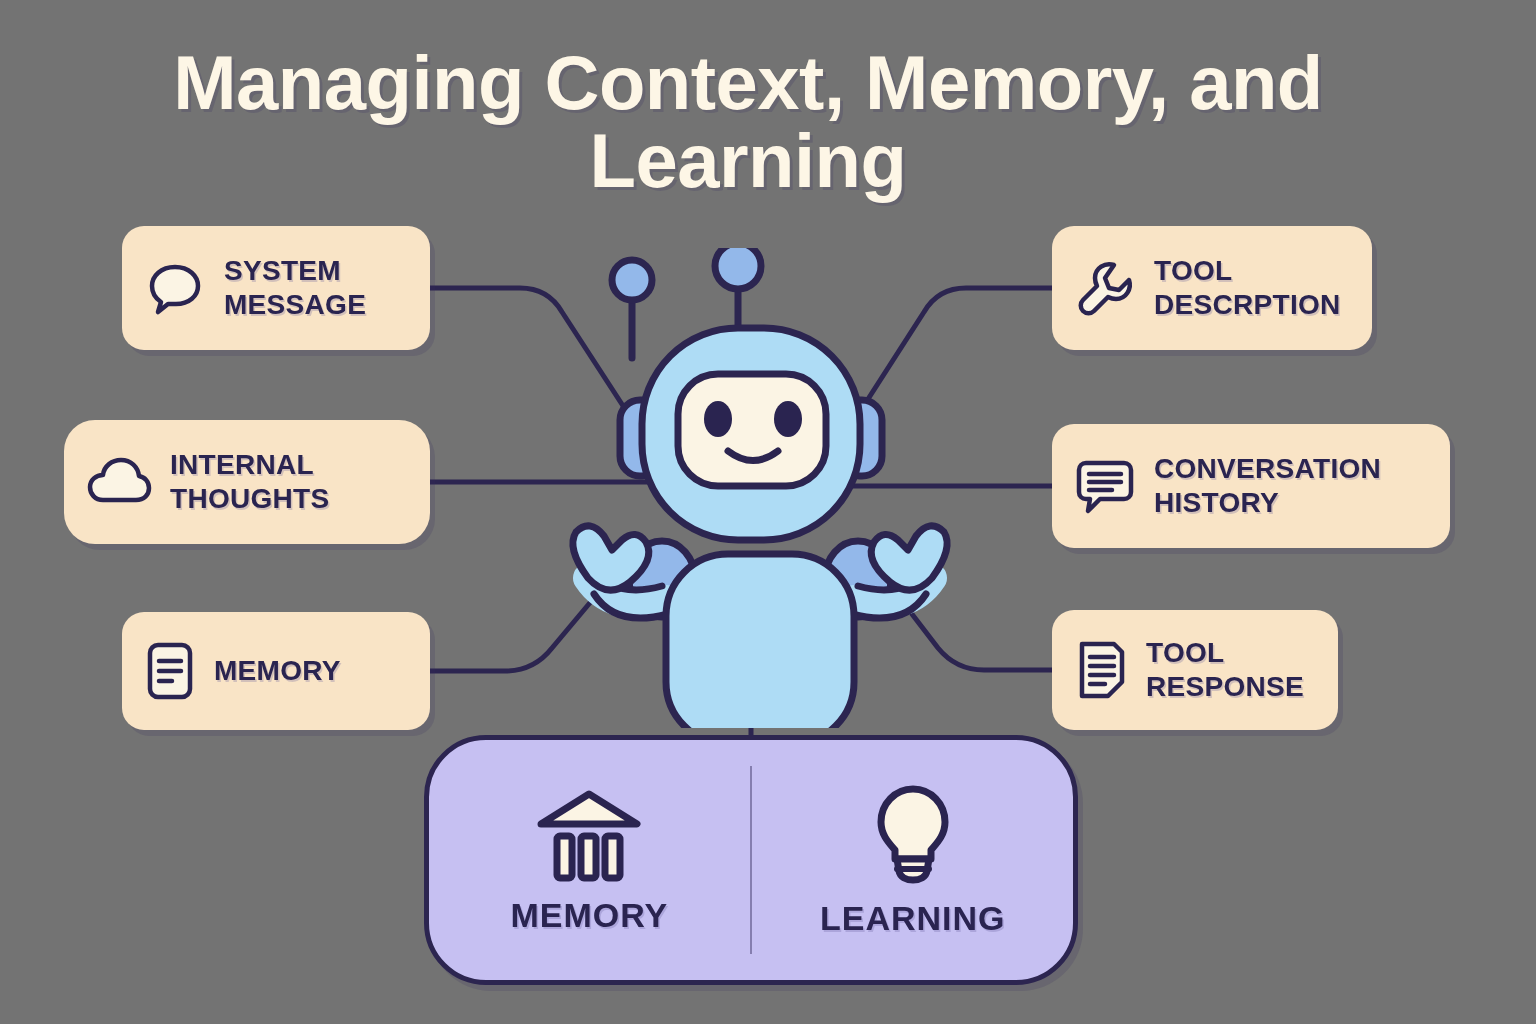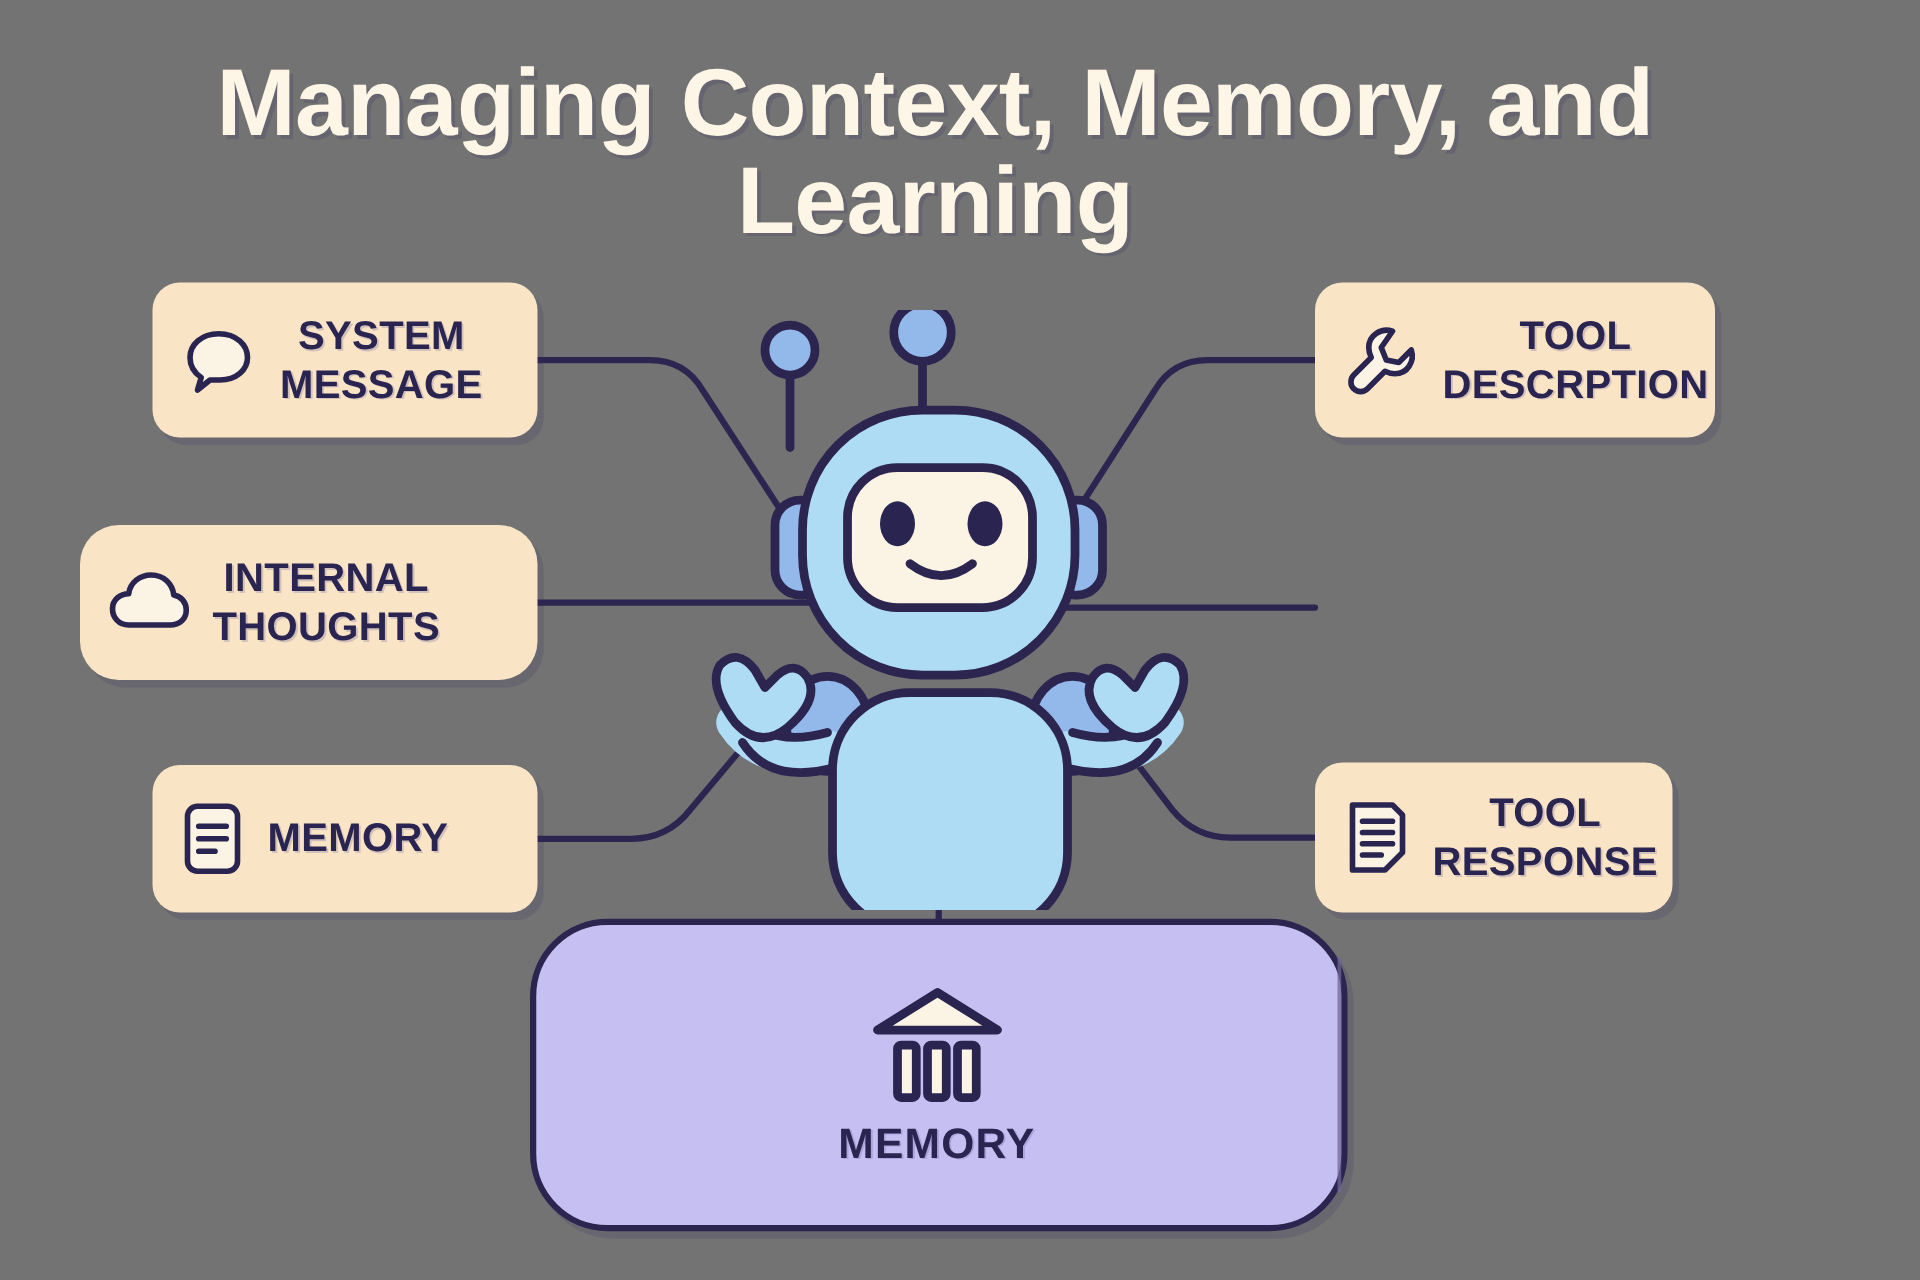--- a/index.html
+++ b/index.html
@@ -63,26 +63,25 @@
     gap: 18px;
   }
   .card .ico {
     flex: 0 0 auto;
     display: block;
   }
   .card .ctext {
     color: #2a2450;
     font-family: "Liberation Sans", sans-serif;
     font-weight: bold;
-    font-size: 32px;
+    font-size: 28px;
     line-height: 1.22;
     letter-spacing: 0.3px;
     text-shadow: 1.5px 1.5px 0 rgba(120,110,160,0.30);
     white-space: pre-line;
-    text-align: center;
   }
   .card.right { justify-content: flex-start; }
 
   
   #card-system       { left: 122px; top: 226px;  width: 308px; height: 124px; }
   #card-internal     { left: 64px;  top: 420px;  width: 366px; height: 124px; border-radius: 31px; }
   #card-memory       { left: 122px; top: 612px;  width: 308px; height: 118px; }
   #card-tooldesc     { left: 1052px;top: 226px;  width: 320px; height: 124px; }
   #card-convo        { left: 1052px;top: 424px;  width: 398px; height: 124px; }
   #card-toolresp     { left: 1052px;top: 610px;  width: 286px; height: 120px; }
@@ -223,20 +222,28 @@
   </div>
 
   <div class="card right" id="card-tooldesc">
     <svg class="ico" width="62" height="62" viewBox="0 0 62 62">
       <path d="M40 8 C 31 5 21 11 21 21 C 21 24 22 27 23 29 L 9 43 C 6 46 6 51 9 54 C 12 57 17 57 20 54 L 34 40 C 36 41 39 42 42 42 C 52 42 58 32 55 23 L 45 33 L 35 31 L 31 21 Z" fill="#fbf4e4" stroke="#2a2450" stroke-width="4.5" stroke-linejoin="round"></path>
     </svg>
     <div class="ctext">TOOL
 DESCRPTION</div>
   </div>
 
+  <div class="card right" id="card-convo">
+    <svg class="ico" width="62" height="62" viewBox="0 0 62 62">
+      <path d="M12 8 H 50 C 54 8 57 11 57 15 V 37 C 57 41 54 44 50 44 H 26 L 14 56 L 16 44 H 12 C 8 44 5 41 5 37 V 15 C 5 11 8 8 12 8 Z" fill="#fbf4e4" stroke="#2a2450" stroke-width="4.5" stroke-linejoin="round"></path>
+      <path d="M15 19 H 47 M15 27 H 47 M15 35 H 38" stroke="#2a2450" stroke-width="4.5" stroke-linecap="round"></path>
+    </svg>
+    <div class="ctext">CONVERSATION
+HISTORY</div>
+  </div>
 
   <div class="card right" id="card-toolresp">
     <svg class="ico" width="54" height="64" viewBox="0 0 54 64">
       <path d="M8 6 H 40 L 48 14 V 44 L 34 58 H 8 Z" fill="#fbf4e4" stroke="#2a2450" stroke-width="4.5" stroke-linejoin="round"></path>
       <path d="M16 19 H 40 M16 28 H 40 M16 37 H 40 M16 46 H 31" stroke="#2a2450" stroke-width="4.5" stroke-linecap="round"></path>
     </svg>
     <div class="ctext">TOOL
 RESPONSE</div>
   </div>
 
@@ -248,15 +255,25 @@
           <rect x="24" y="50" width="15" height="42" rx="3"></rect>
           <rect x="48" y="50" width="15" height="42" rx="3"></rect>
           <rect x="72" y="50" width="15" height="42" rx="3"></rect>
         </g>
       </svg>
       <div class="bp-label">MEMORY</div>
     </div>
 
     <div class="bp-divider"></div>
 
+    <div class="bp-half">
+      <svg width="92" height="102" viewBox="0 0 92 102">
+        <g stroke="#2a2450" stroke-width="7" stroke-linejoin="round" stroke-linecap="round" fill="#fbf4e4">
+          <path d="M46 6 C 64 6 78 21 78 39 C 78 52 70 60 64 67 L 64 76 L 28 76 L 28 67 C 22 60 14 52 14 39 C 14 21 28 6 46 6 Z"></path>
+          <path d="M30 76 L 62 76 L 60 88 C 59 94 53 97 46 97 C 39 97 33 94 32 88 Z"></path>
+          <path d="M30 86 H 62" stroke-width="6"></path>
+        </g>
+      </svg>
+      <div class="bp-label">LEARNING</div>
+    </div>
   </div>
 
 </div>
 
 </body></html>

